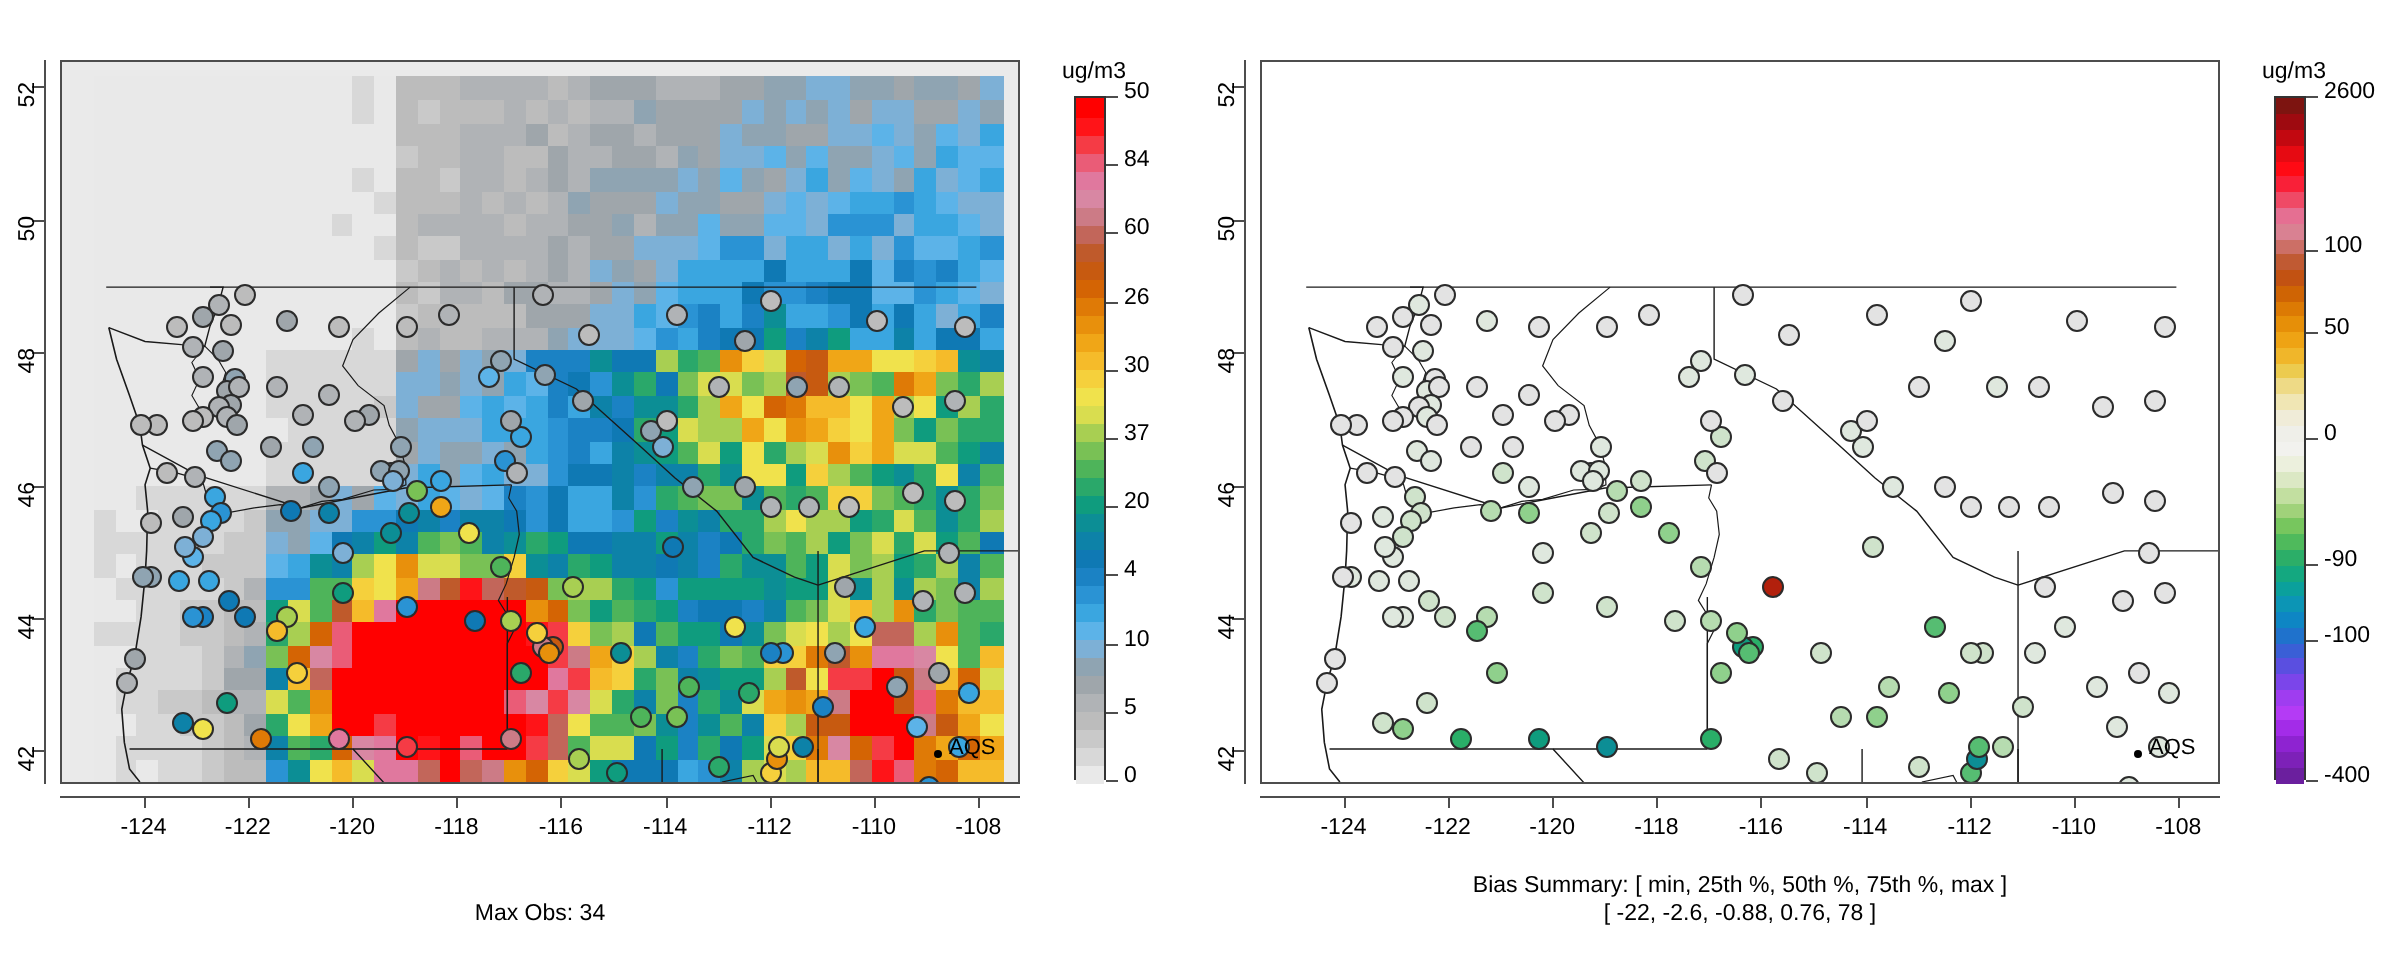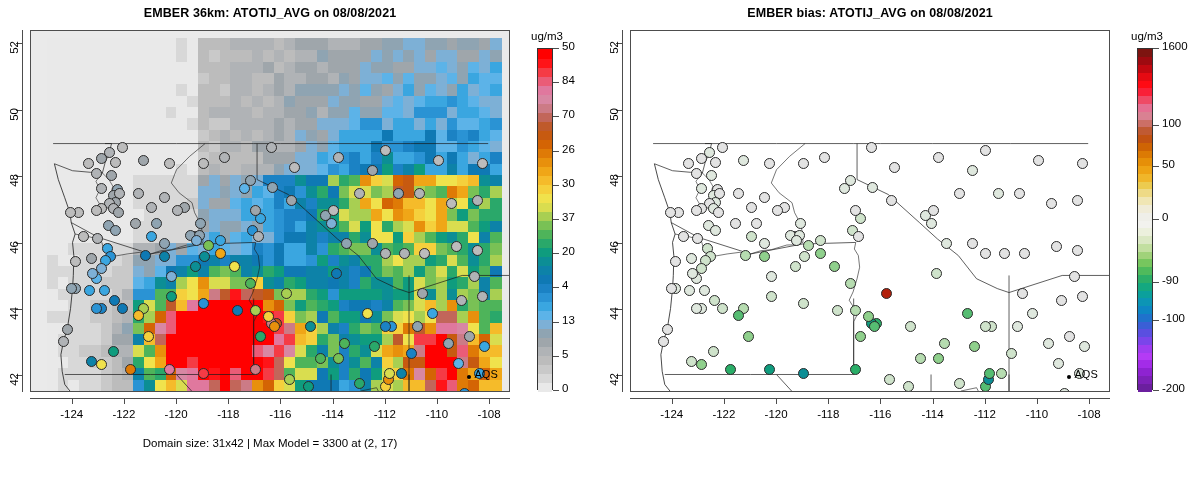--- a/index.html
+++ b/index.html
@@ -43,21 +43,20 @@
         width:11px;height:11px;box-sizing:border-box;}
   .aqsdot{position:absolute;width:4px;height:4px;border-radius:50%;background:#000;}
   .aqslab{position:absolute;font-size:11px;}
   svg{display:block;}
 </style>
 </head>
 <body>
 
 <div class="panel left">
 
-  <div class="ptitle">EMBER 36km: ATOTIJ_AVG on 08/08/2021</div>
 
   <div class="frame bg-grey" id="leftframe">
 
   <div class="cell" style="left: 15.7px; top: 347.3px; width: 12.3px; height: 12.6px; background: rgb(233, 233, 233);"></div>
       <div class="cell" style="left: 26.5px; top: 347.3px; width: 12.3px; height: 12.6px; background: rgb(216, 216, 216);"></div>
       <div class="cell" style="left: 37.3px; top: 347.3px; width: 12.3px; height: 12.6px; background: rgb(233, 233, 233);"></div>
       <div class="cell" style="left: 48.1px; top: 347.3px; width: 12.3px; height: 12.6px; background: rgb(216, 216, 216);"></div>
       <div class="cell" style="left: 58.9px; top: 347.3px; width: 12.3px; height: 12.6px; background: rgb(216, 216, 216);"></div>
       <div class="cell" style="left: 69.7px; top: 347.3px; width: 12.3px; height: 12.6px; background: rgb(201, 201, 201);"></div>
       <div class="cell" style="left: 80.5px; top: 347.3px; width: 12.3px; height: 12.6px; background: rgb(188, 188, 188);"></div>
@@ -1556,21 +1555,21 @@
         <div class="ylab" style="left: -16px; top: 234.55px;">46</div>
         <div class="tick" style="left: 16px; top: 176.128px; width: 6px; height: 1px;"></div>
         <div class="ylab" style="left: -16px; top: 168.128px;">48</div>
         <div class="tick" style="left: 16px; top: 109.706px; width: 6px; height: 1px;"></div>
         <div class="ylab" style="left: -16px; top: 101.706px;">50</div>
         <div class="tick" style="left: 16px; top: 43.2844px; width: 6px; height: 1px;"></div>
         <div class="ylab" style="left: -16px; top: 35.2844px;">52</div>
       </div>
     </div>
 
-  <div class="caption" style="top:436px">Domain size: 31x42 | Max Model = 3300 at (2, 17)</div>
+  <div class="caption" style="top:450px">Max Obs: 34</div>
 
   <div class="cbwrap" id="leftcb" style="left: 537px; top: 30px;">
     <div class="cbtitle" style="left:-6px;top:0px">ug/m3</div>
   <div class="cbbar" style="left: 0px; top: 18px; height: 342px;">
         <div class="cbseg" style="top: 333px; height: 9.6px; background: rgb(233, 233, 233);"></div>
         <div class="cbseg" style="top: 324px; height: 9.6px; background: rgb(216, 216, 216);"></div>
         <div class="cbseg" style="top: 315px; height: 9.6px; background: rgb(201, 201, 201);"></div>
         <div class="cbseg" style="top: 306px; height: 9.6px; background: rgb(188, 188, 188);"></div>
         <div class="cbseg" style="top: 297px; height: 9.6px; background: rgb(176, 179, 182);"></div>
         <div class="cbseg" style="top: 288px; height: 9.6px; background: rgb(159, 166, 171);"></div>
@@ -1605,43 +1604,42 @@
         <div class="cbseg" style="top: 27px; height: 9.6px; background: rgb(234, 92, 119);"></div>
         <div class="cbseg" style="top: 18px; height: 9.6px; background: rgb(245, 59, 69);"></div>
         <div class="cbseg" style="top: 9px; height: 9.6px; background: rgb(255, 20, 24);"></div>
         <div class="cbseg" style="top: 0px; height: 9.6px; background: rgb(255, 0, 0);"></div>
       </div>
       <div class="cbtick" style="left: 16px; top: 360px;"></div>
       <div class="cbtlab" style="left: 25px; top: 352px;">0</div>
       <div class="cbtick" style="left: 16px; top: 325.8px;"></div>
       <div class="cbtlab" style="left: 25px; top: 317.8px;">5</div>
       <div class="cbtick" style="left: 16px; top: 291.6px;"></div>
-      <div class="cbtlab" style="left: 25px; top: 283.6px;">13</div>
+      <div class="cbtlab" style="left: 25px; top: 283.6px;">10</div>
       <div class="cbtick" style="left: 16px; top: 257.4px;"></div>
       <div class="cbtlab" style="left: 25px; top: 249.4px;">4</div>
       <div class="cbtick" style="left: 16px; top: 223.2px;"></div>
       <div class="cbtlab" style="left: 25px; top: 215.2px;">20</div>
       <div class="cbtick" style="left: 16px; top: 189px;"></div>
       <div class="cbtlab" style="left: 25px; top: 181px;">37</div>
       <div class="cbtick" style="left: 16px; top: 154.8px;"></div>
       <div class="cbtlab" style="left: 25px; top: 146.8px;">30</div>
       <div class="cbtick" style="left: 16px; top: 120.6px;"></div>
       <div class="cbtlab" style="left: 25px; top: 112.6px;">26</div>
       <div class="cbtick" style="left: 16px; top: 86.4px;"></div>
-      <div class="cbtlab" style="left: 25px; top: 78.4px;">70</div>
+      <div class="cbtlab" style="left: 25px; top: 78.4px;">60</div>
       <div class="cbtick" style="left: 16px; top: 52.2px;"></div>
       <div class="cbtlab" style="left: 25px; top: 44.2px;">84</div>
       <div class="cbtick" style="left: 16px; top: 18px;"></div>
       <div class="cbtlab" style="left: 25px; top: 10px;">50</div>
     </div>
 </div>
 
 <div class="panel right">
 
-  <div class="ptitle">EMBER bias: ATOTIJ_AVG on 08/08/2021</div>
 
   <div class="frame" id="rightframe">
     <svg class="mapcanvas" id="rightmap" viewBox="0 0 480 362" preserveAspectRatio="none">
         <path d="M23.5 133.5 L27.4 149.4 L33.9 167.7 L39.1 182.7 L40.4 192.6 L44.3 204.2 L41.7 212.6 L43.0 225.8 L42.5 245.8 L41.7 259.0 L39.7 279.0 L36.5 298.9 L32.6 312.2 L30.0 325.5 L31.3 342.1 L33.9 355.4 L39.1 362.0 " fill="none" stroke="#1a1a1a" stroke-width="0.8"></path>
         <path d="M23.5 133.5 L41.7 140.5 L60.0 142.1 L71.7 142.8 L74.3 132.8 L78.3 122.9 L80.9 113.2 L74.3 113.2 " fill="none" stroke="#1a1a1a" stroke-width="0.7"></path>
         <path d="M71.7 142.8 L78.3 149.4 L82.2 156.1 L79.6 164.4 L83.5 171.0 L78.3 176.0 L69.1 174.4 L65.2 167.7 L69.1 159.4 L65.2 151.1 L71.7 142.8 " fill="none" stroke="#1a1a1a" stroke-width="0.55"></path>
         <path d="M44.3 204.2 L57.4 206.6 L70.4 210.2 L73.0 219.2 L83.5 226.5 L96.5 224.2 L109.6 222.5 L120.0 224.2 L130.4 220.9 L140.9 219.9 L156.5 215.2 L167.0 214.9 L172.7 212.6 L172.2 202.6 L169.6 192.6 L164.3 182.7 L161.7 172.7 L148.7 162.7 L140.9 152.8 L146.1 139.5 L159.1 126.2 L174.8 113.2 " fill="none" stroke="#1a1a1a" stroke-width="0.6"></path>
         <path d="M225.7 212.6 L224.3 219.2 L228.3 225.8 L229.6 237.5 L227.0 249.1 L223.0 262.4 L219.1 270.7 L224.3 279.0 L227.0 285.6 L223.6 292.3 L223.6 345.4 " fill="none" stroke="#1a1a1a" stroke-width="0.6"></path>
         <path d="M33.9 345.4 L120.0 345.4 L146.1 345.4 L223.6 345.4 " fill="none" stroke="#1a1a1a" stroke-width="0.7"></path>
         <path d="M40.4 192.6 L67.8 207.6 L120.0 224.2 L172.2 214.2 L225.7 212.6 " fill="none" stroke="#1a1a1a" stroke-width="0.7"></path>
@@ -1837,20 +1835,22 @@
         <div class="ylab" style="left: -16px; top: 234.55px;">46</div>
         <div class="tick" style="left: 16px; top: 176.128px; width: 6px; height: 1px;"></div>
         <div class="ylab" style="left: -16px; top: 168.128px;">48</div>
         <div class="tick" style="left: 16px; top: 109.706px; width: 6px; height: 1px;"></div>
         <div class="ylab" style="left: -16px; top: 101.706px;">50</div>
         <div class="tick" style="left: 16px; top: 43.2844px; width: 6px; height: 1px;"></div>
         <div class="ylab" style="left: -16px; top: 35.2844px;">52</div>
       </div>
     </div>
 
+  <div class="caption" style="top:436px">Bias Summary: [ min, 25th %, 50th %, 75th %, max ]</div>
+  <div class="caption" style="top:450px">[ -22,  -2.6,  -0.88,  0.76,  78 ]</div>
 
   <div class="cbwrap" id="rightcb" style="left: 537px; top: 30px;">
     <div class="cbtitle" style="left:-6px;top:0px">ug/m3</div>
   <div class="cbbar" style="left: 0px; top: 18px; height: 342px;">
         <div class="cbseg" style="top: 334.227px; height: 8.37273px; background: rgb(107, 31, 158);"></div>
         <div class="cbseg" style="top: 326.455px; height: 8.37273px; background: rgb(125, 33, 184);"></div>
         <div class="cbseg" style="top: 318.682px; height: 8.37273px; background: rgb(142, 35, 209);"></div>
         <div class="cbseg" style="top: 310.909px; height: 8.37273px; background: rgb(163, 44, 232);"></div>
         <div class="cbseg" style="top: 303.136px; height: 8.37273px; background: rgb(180, 59, 245);"></div>
         <div class="cbseg" style="top: 295.364px; height: 8.37273px; background: rgb(159, 61, 240);"></div>
@@ -1887,27 +1887,27 @@
         <div class="cbseg" style="top: 54.4091px; height: 8.37273px; background: rgb(229, 111, 146);"></div>
         <div class="cbseg" style="top: 46.6364px; height: 8.37273px; background: rgb(239, 74, 102);"></div>
         <div class="cbseg" style="top: 38.8636px; height: 8.37273px; background: rgb(249, 32, 56);"></div>
         <div class="cbseg" style="top: 31.0909px; height: 8.37273px; background: rgb(255, 10, 20);"></div>
         <div class="cbseg" style="top: 23.3182px; height: 8.37273px; background: rgb(230, 10, 18);"></div>
         <div class="cbseg" style="top: 15.5455px; height: 8.37273px; background: rgb(194, 8, 16);"></div>
         <div class="cbseg" style="top: 7.77273px; height: 8.37273px; background: rgb(158, 10, 16);"></div>
         <div class="cbseg" style="top: 0px; height: 8.37273px; background: rgb(125, 20, 16);"></div>
       </div>
       <div class="cbtick" style="left: 16px; top: 360px;"></div>
-      <div class="cbtlab" style="left: 25px; top: 352px;">-200</div>
+      <div class="cbtlab" style="left: 25px; top: 352px;">-400</div>
       <div class="cbtick" style="left: 16px; top: 289.89px;"></div>
       <div class="cbtlab" style="left: 25px; top: 281.89px;">-100</div>
       <div class="cbtick" style="left: 16px; top: 252.27px;"></div>
       <div class="cbtlab" style="left: 25px; top: 244.27px;">-90</div>
       <div class="cbtick" style="left: 16px; top: 189px;"></div>
       <div class="cbtlab" style="left: 25px; top: 181px;">0</div>
       <div class="cbtick" style="left: 16px; top: 135.99px;"></div>
       <div class="cbtlab" style="left: 25px; top: 127.99px;">50</div>
       <div class="cbtick" style="left: 16px; top: 94.95px;"></div>
       <div class="cbtlab" style="left: 25px; top: 86.95px;">100</div>
       <div class="cbtick" style="left: 16px; top: 18px;"></div>
-      <div class="cbtlab" style="left: 25px; top: 10px;">1600</div>
+      <div class="cbtlab" style="left: 25px; top: 10px;">2600</div>
     </div>
 </div>
 
 </body></html>

